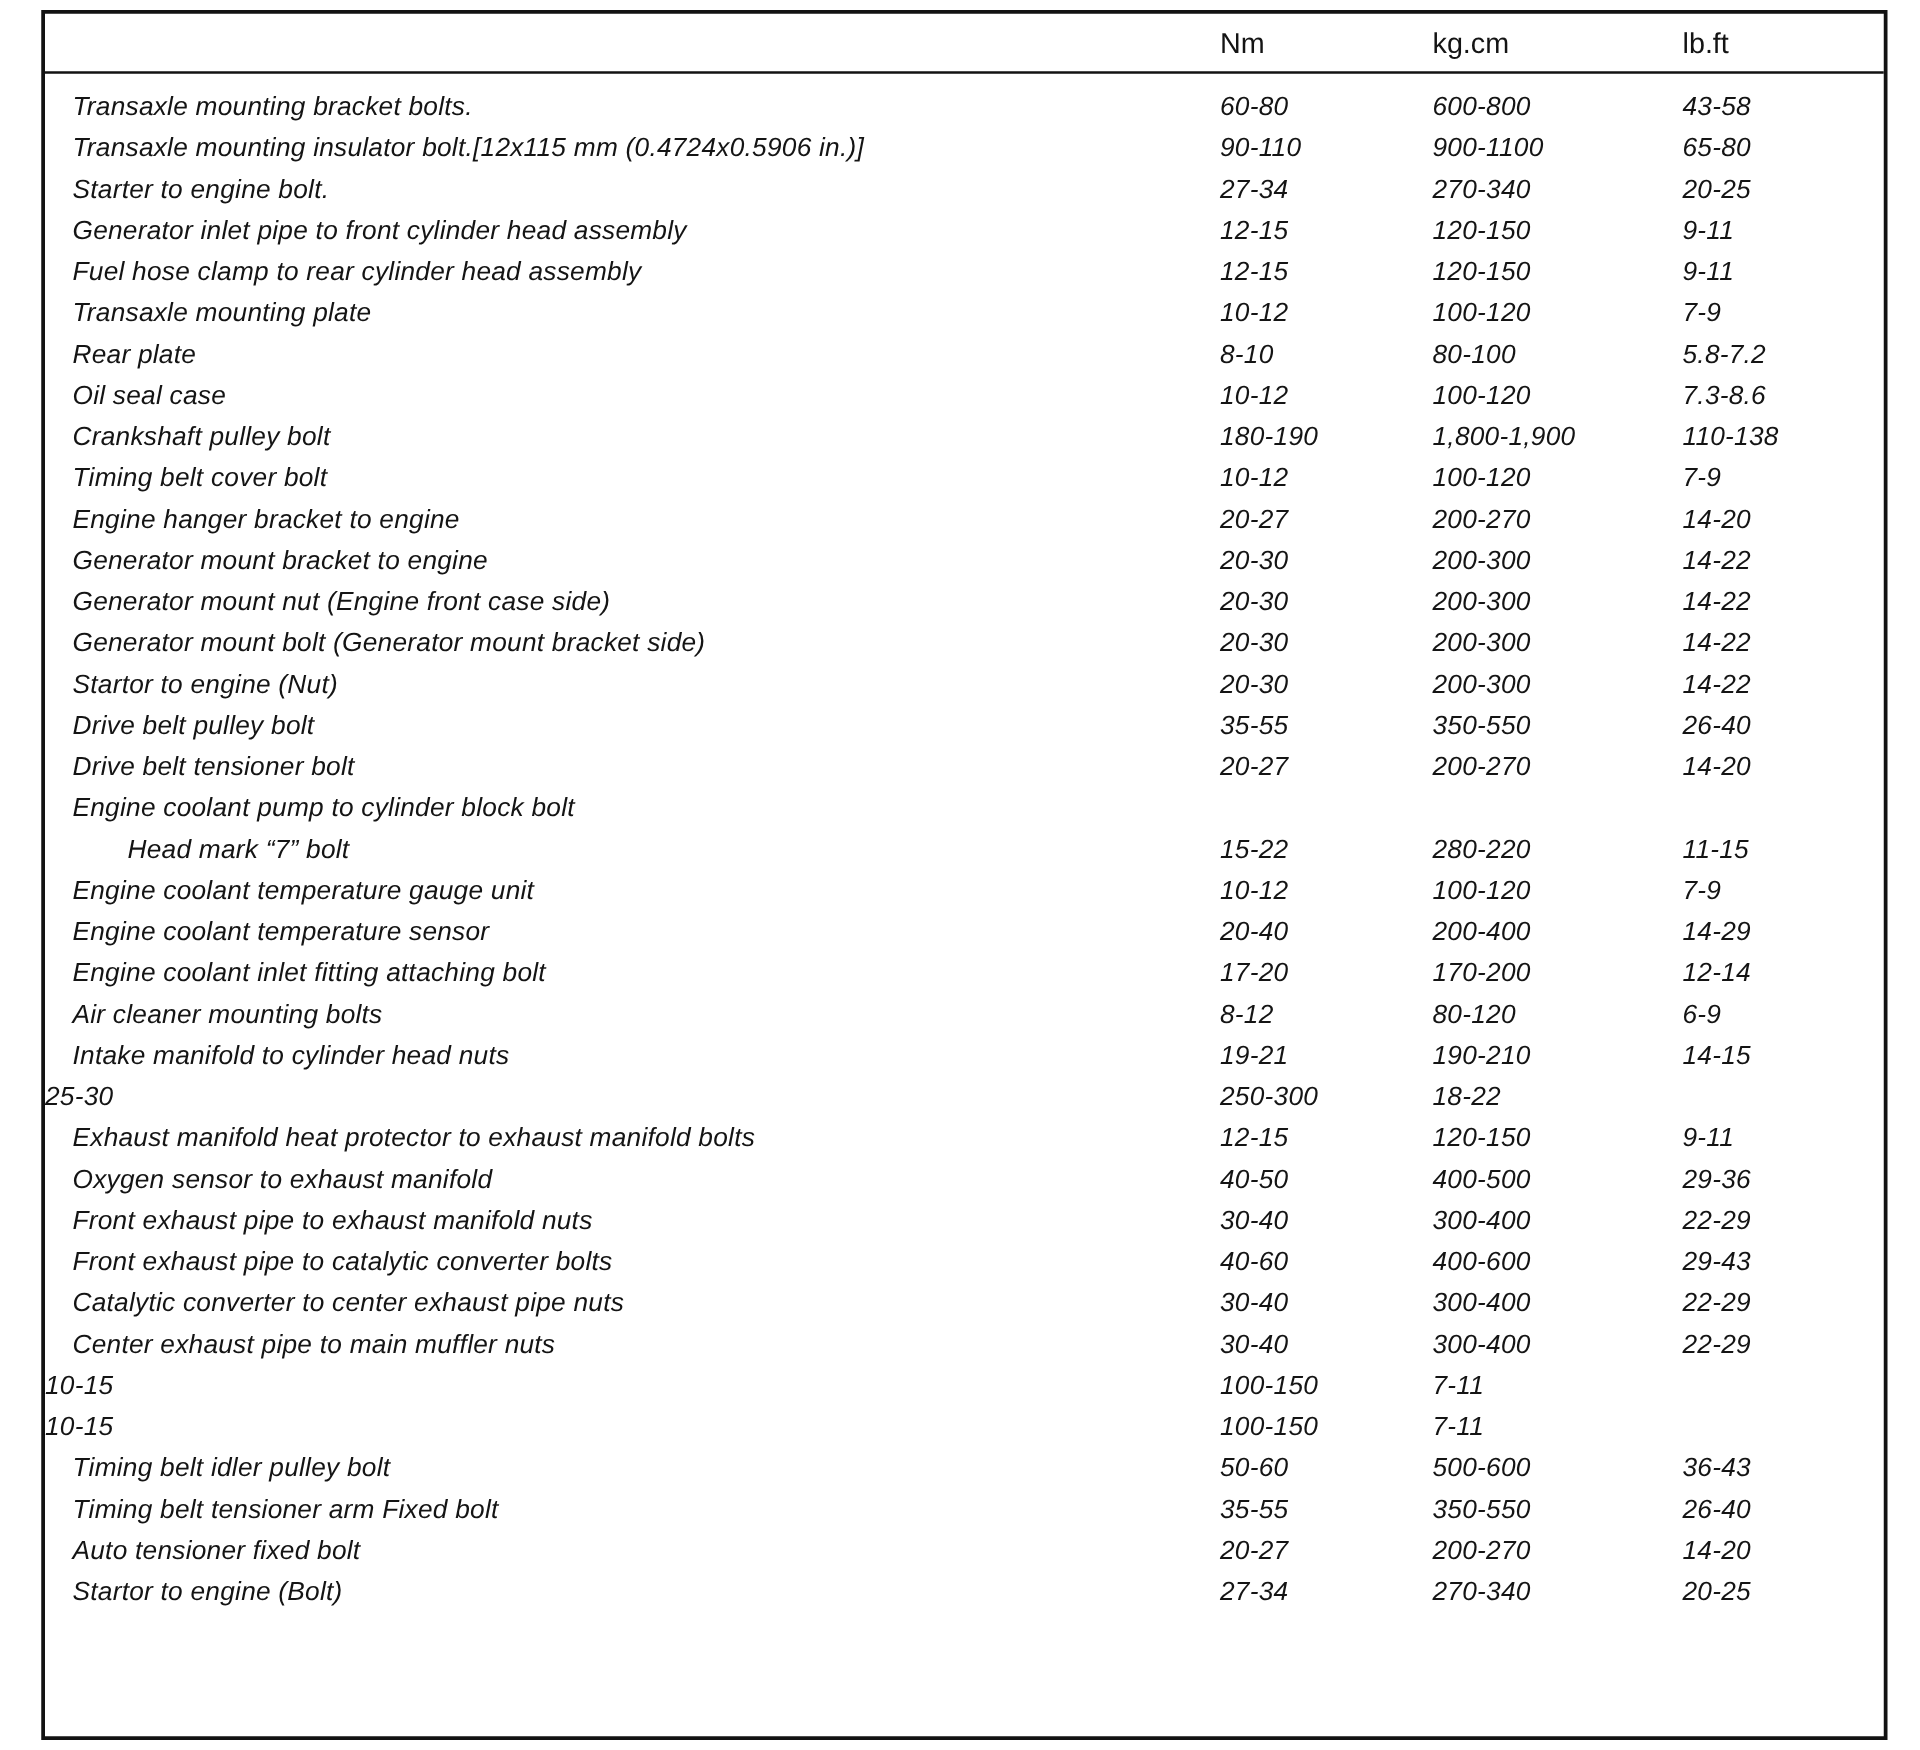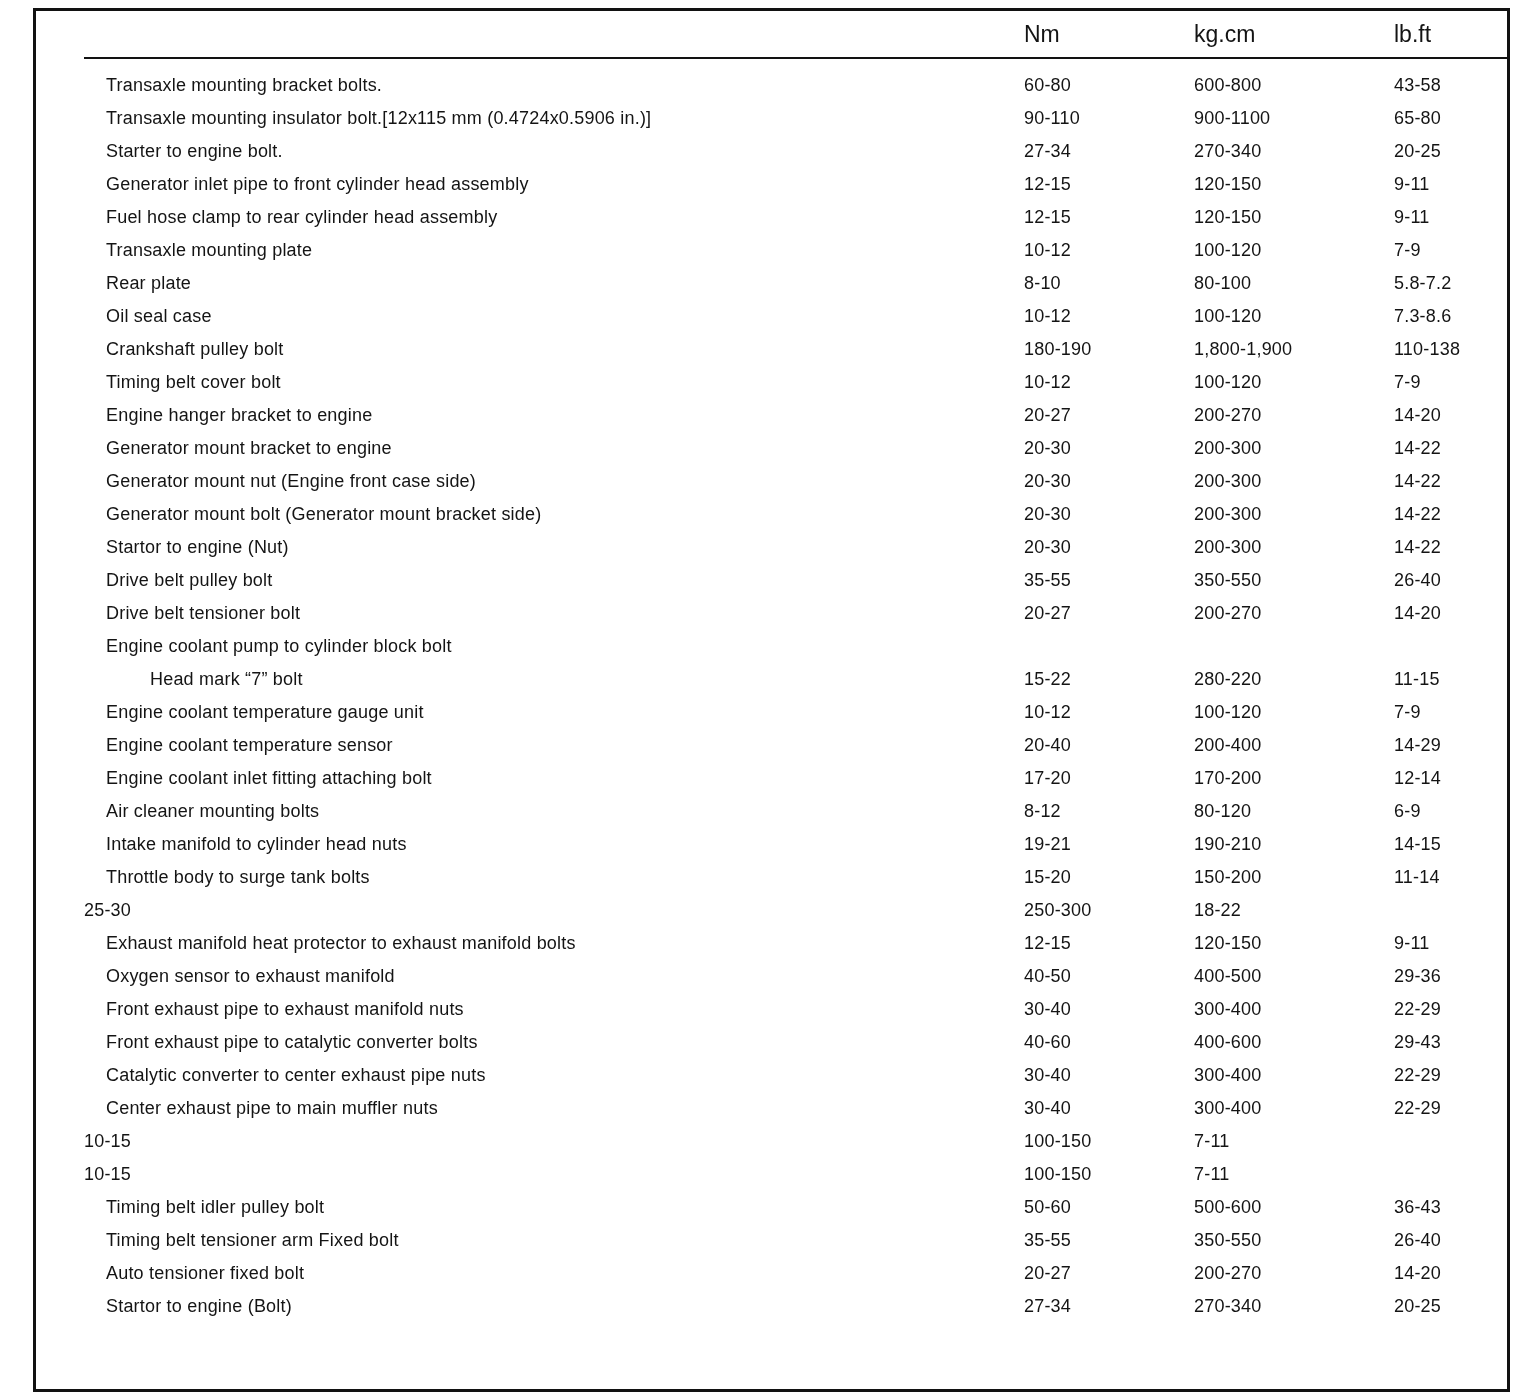--- a/index.html
+++ b/index.html
@@ -23,37 +23,37 @@
     width: 1477px;
     height: 1384px;
     border: 3px solid #121212;
     box-sizing: border-box;
     background: #ffffff;
   }
   .grid-row {
     display: grid;
     grid-template-columns: 940px 170px 200px 1fr;
     align-items: center;
-    margin-left: 48px;
   }
   .header-row {
     height: 46px;
     border-bottom: 2px solid #121212;
     font-size: 23px;
   }
   .header-cell {
     white-space: nowrap;
   }
   .table-body {
     padding-top: 10px;
   }
   .row {
     height: 33px;
-    font-size: 18px;
+    font-size: 21px;
     letter-spacing: 0.2px;
+    font-style: italic;
   }
   .cell-label {
     padding-left: 22px;
     white-space: nowrap;
     overflow: hidden;
   }
   .row.indent .cell-label {
     padding-left: 66px;
   }
   .cell-val {
@@ -235,26 +235,20 @@
     <div class="cell-val">6-9</div>
   </div>
 
   <div class="grid-row row">
     <div class="cell-label">Intake manifold to cylinder head nuts</div>
     <div class="cell-val">19-21</div>
     <div class="cell-val">190-210</div>
     <div class="cell-val">14-15</div>
   </div>
 
-  <div class="grid-row row">
-    <div class="cell-label">Throttle body to surge tank bolts</div>
-    <div class="cell-val">15-20</div>
-    <div class="cell-val">150-200</div>
-    <div class="cell-val">11-14</div>
-  </div>
 
   <div class="grid-row row">
     <div class="cell-val">25-30</div>
     <div class="cell-val">250-300</div>
     <div class="cell-val">18-22</div>
   </div>
 
   <div class="grid-row row">
     <div class="cell-label">Exhaust manifold heat protector to exhaust manifold bolts</div>
     <div class="cell-val">12-15</div>

